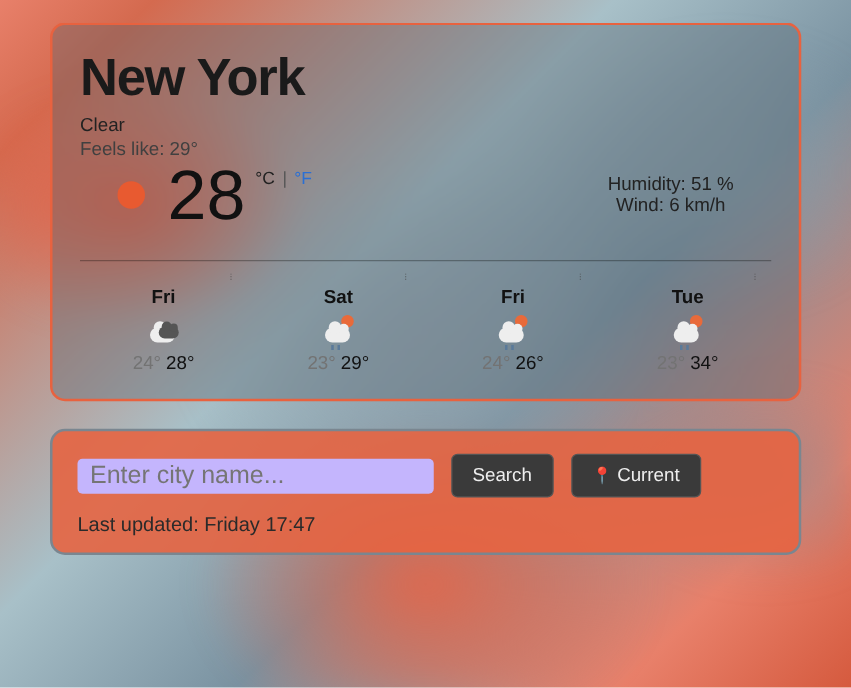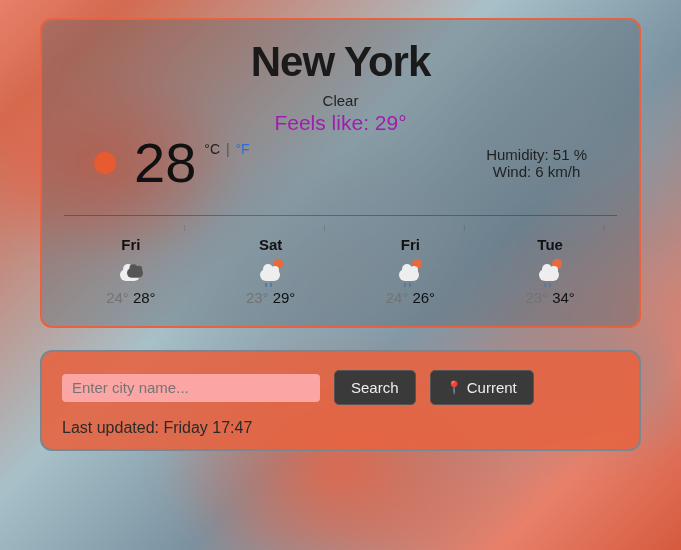--- a/index.html
+++ b/index.html
@@ -23,24 +23,24 @@
 }
 .card {
   position: relative;
   margin: 18px 40px 0 40px;
   border: 2px solid #e8623f;
   border-radius: 12px;
   background: rgba(80,95,105,0.35);
   backdrop-filter: blur(2px);
   padding: 18px 22px 20px 22px;
 }
-.city-header { text-align: center; }
+.city-header { }
 .city-name { font-size: 42px; font-weight: bold; color: #1a1a1a; letter-spacing: -1px; }
 .desc { font-size: 15px; color: #222; margin-top: 6px; }
-.feels { font-size: 21px; color: #a21caf; margin-top: 2px; }
+.feels { font-size: 15px; color: #404040; margin-top: 2px; }
 .mid-row { display: flex; align-items: center; margin-top: 0; }
 .left-temp { display: flex; align-items: center; padding-left: 30px; }
 .sun-icon { width: 22px; height: 22px; background: #e85a30; border-radius: 50%; margin-right: 18px; display: inline-block; }
 .temp { font-size: 56px; font-weight: 400; color: #111; line-height: 1; }
 .units { font-size: 14px; color: #222; margin-left: 8px; align-self: flex-start; margin-top: 6px; }
 .units .pipe { color: #555; margin: 0 2px; }
 .units .f { color: #2a6fd4; cursor: pointer; }
 .right-meta { margin-left: auto; text-align: center; font-size: 15px; color: #222; padding-right: 30px; }
 .divider { border: none; border-top: 1px solid rgba(0,0,0,0.3); margin: 24px 0 10px 0; }
 .forecast { display: flex; justify-content: center; gap: 6px; }
@@ -64,23 +64,23 @@
   border-radius: 12px;
   background: rgba(230,100,65,0.9);
   padding: 18px 20px 12px 20px;
 }
 .search-row { display: flex; gap: 14px; align-items: center; }
 .search-input {
   flex: 0 0 258px;
   height: 28px;
   border: none;
   border-radius: 4px;
-  background: #fca5a5;
+  background: #c4b5fd;
   padding: 0 10px;
-  font-size: 15px;
+  font-size: 20px;
   color: #666;
 }
 .btn {
   background: #3a3a3a;
   color: #eee;
   border: 1px solid #555;
   border-radius: 5px;
   padding: 8px 16px;
   font-size: 15px;
   cursor: pointer;

